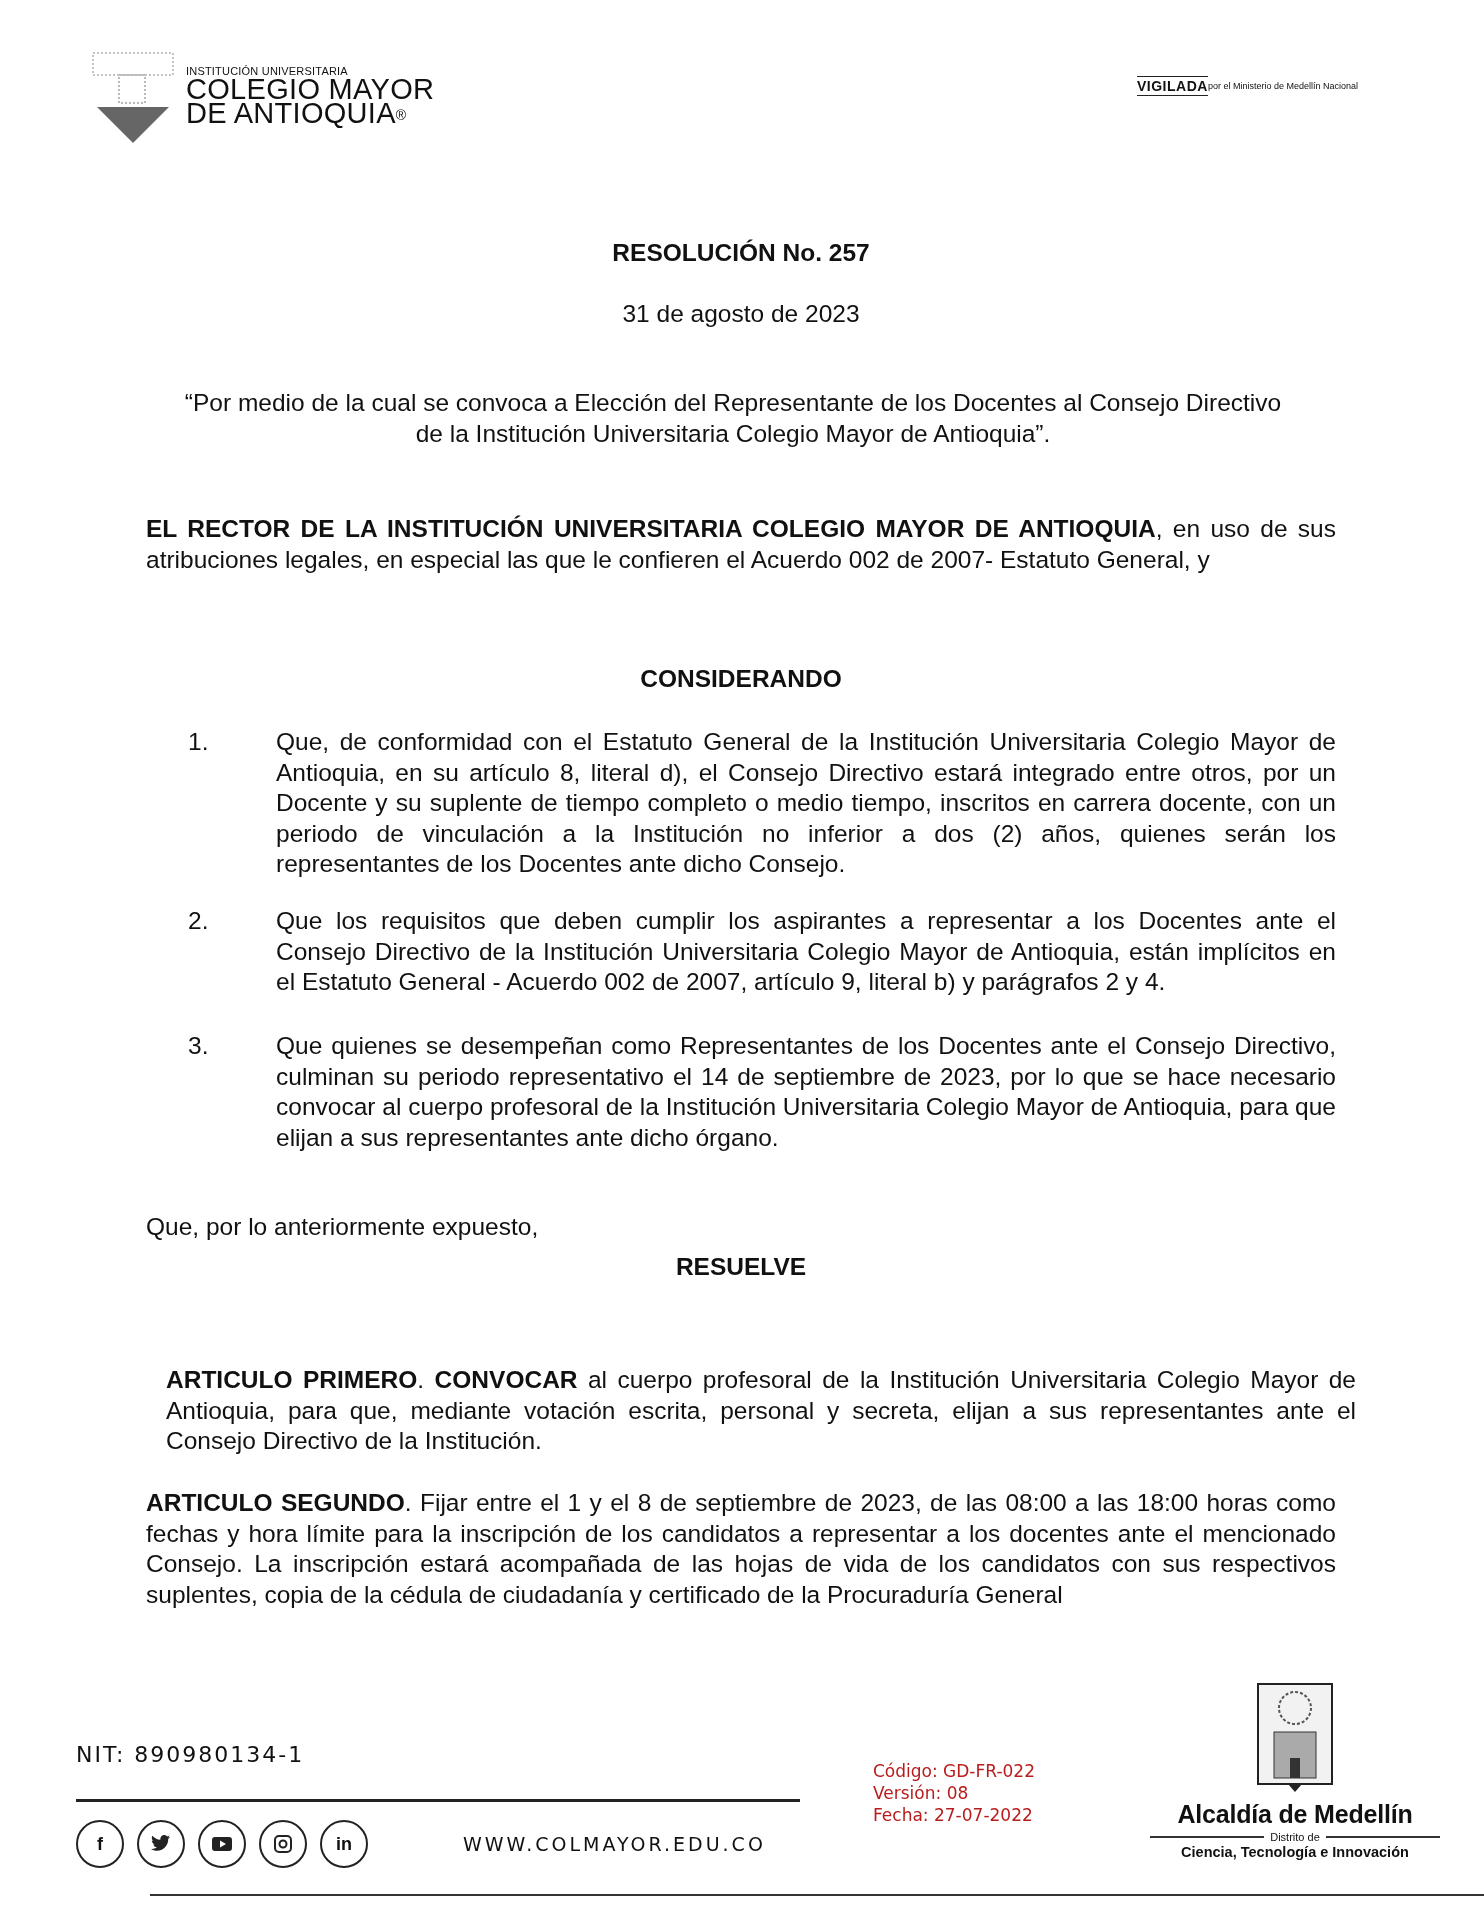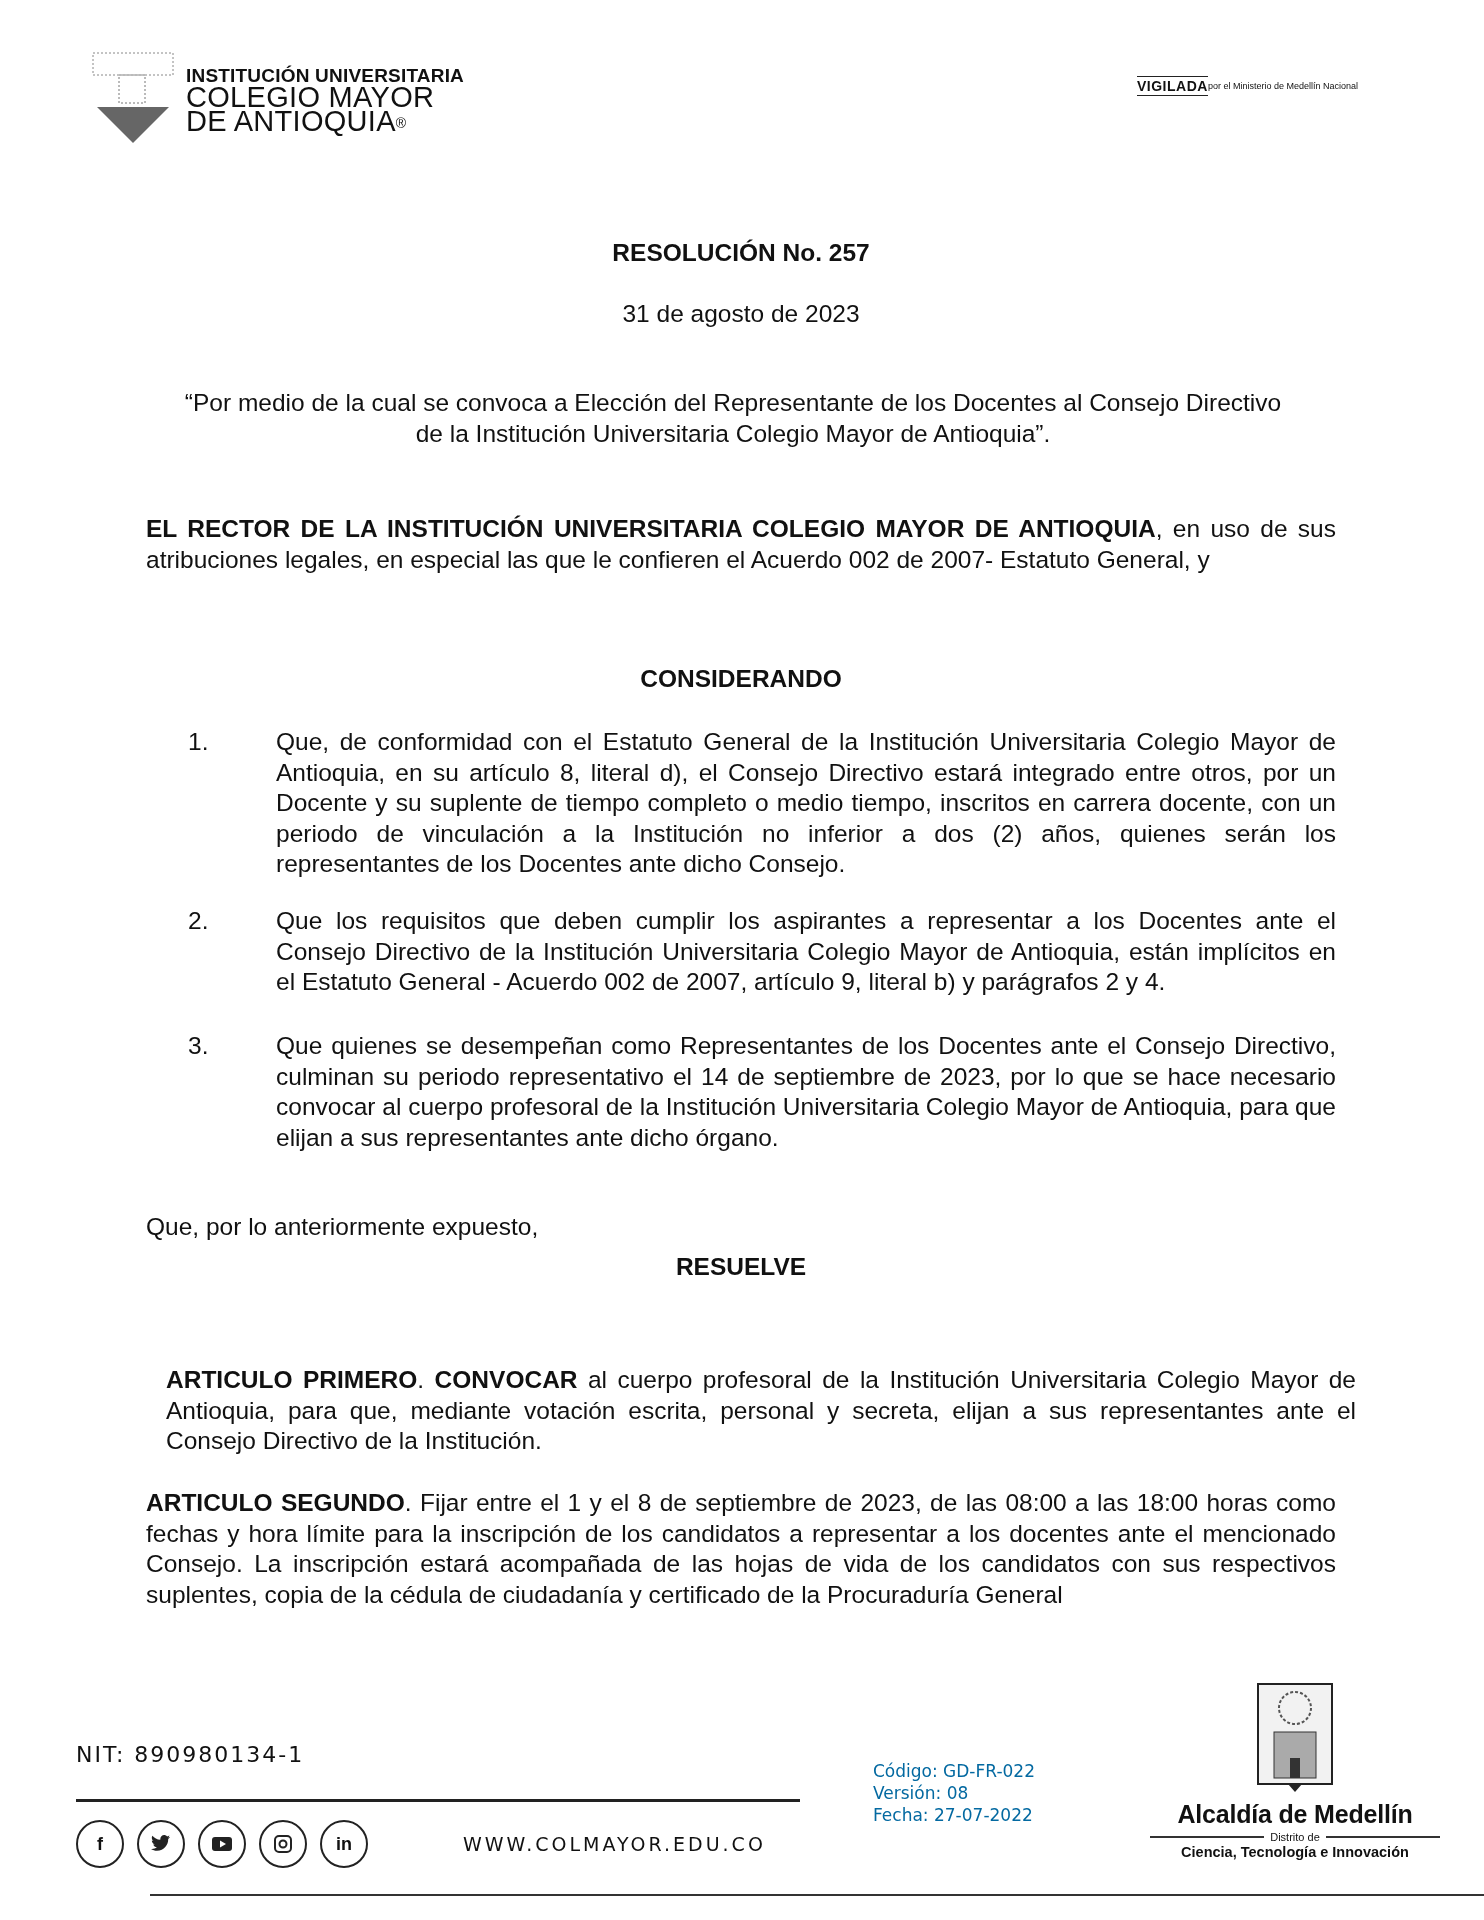--- a/index.html
+++ b/index.html
@@ -1,21 +1,21 @@
 <!DOCTYPE html>
 <html><head>
 <meta charset="utf-8">
 <style>
   html, body { margin: 0; padding: 0; background: #ffffff; }
   body { width: 1484px; height: 1920px; position: relative; overflow: hidden; color: #111; font-family: "Liberation Sans", sans-serif; }
 
   
   .logo { position: absolute; left: 85px; top: 45px; width: 95px; height: 100px; }
   .logo-text { position: absolute; left: 186px; top: 66px; line-height: 1; }
-  .logo-line1 { font-size: 19px; font-weight: bold; letter-spacing: 0.2px; }
+  .logo-line1 { font-size: 11px; font-weight: normal; letter-spacing: 0.2px; }
   .logo-line2, .logo-line3 { font-size: 29px; font-weight: normal; letter-spacing: 0.3px; line-height: 24px; }
   .logo-reg { font-size: 14px; vertical-align: middle; }
   .vigilada { position: absolute; left: 1137px; top: 76px; font-size: 9px; display: flex; align-items: center; }
   .vigilada-word { font-size: 14px; font-weight: bold; border-top: 1.5px solid #222; border-bottom: 1.5px solid #222; padding: 1px 0; letter-spacing: 0.5px; }
 
   
   .doc { position: absolute; left: 146px; width: 1190px; font-family: "Liberation Sans", sans-serif; font-size: 24.5px; line-height: 30.5px; }
   .center { text-align: center; }
   .bold { font-weight: bold; }
   .justify { text-align: justify; }
@@ -35,21 +35,21 @@
   .resuelve { top: 1252px; text-align: center; }
   .art1 { top: 1365px; margin-left: 20px; }
   .art2 { top: 1488px; }
 
   
   .nit { position: absolute; left: 76px; top: 1742px; font-family: "DejaVu Sans", sans-serif; font-size: 22px; letter-spacing: 2px; }
   .footer-rule { position: absolute; left: 76px; top: 1799px; width: 724px; height: 3px; background: #222; }
   .socials { position: absolute; left: 76px; top: 1820px; display: flex; gap: 13px; }
   .social { width: 32px; height: 44px; border: 2px solid #222; border-radius: 50%; display: flex; align-items: center; justify-content: center; font-weight: bold; font-size: 18px; width: 44px; }
   .website { position: absolute; left: 463px; top: 1833px; font-family: "DejaVu Sans", sans-serif; font-size: 19px; letter-spacing: 3px; }
-  .codigo { position: absolute; left: 873px; top: 1760px; font-family: "DejaVu Sans", sans-serif; font-size: 17px; line-height: 22px; color: #0369a1; }
+  .codigo { position: absolute; left: 873px; top: 1760px; font-family: "DejaVu Sans", sans-serif; font-size: 17px; line-height: 22px; color: #b91c1c; }
   .escudo { position: absolute; left: 1256px; top: 1682px; width: 78px; height: 112px; }
   .alcaldia { position: absolute; left: 1150px; top: 1800px; width: 290px; text-align: center; }
   .alcaldia-name { font-size: 25px; font-weight: bold; letter-spacing: -0.2px; }
   .distrito { font-size: 11px; display: flex; align-items: center; gap: 6px; justify-content: center; margin-top: 2px; }
   .distrito .dash { flex: 1; height: 1.5px; background: #333; }
   .ciencia { font-size: 14.5px; font-weight: bold; margin-top: 1px; }
   .bottom-rule { position: absolute; left: 150px; top: 1894px; width: 1334px; height: 2px; background: #333; }
 </style>
 </head>
 <body>

